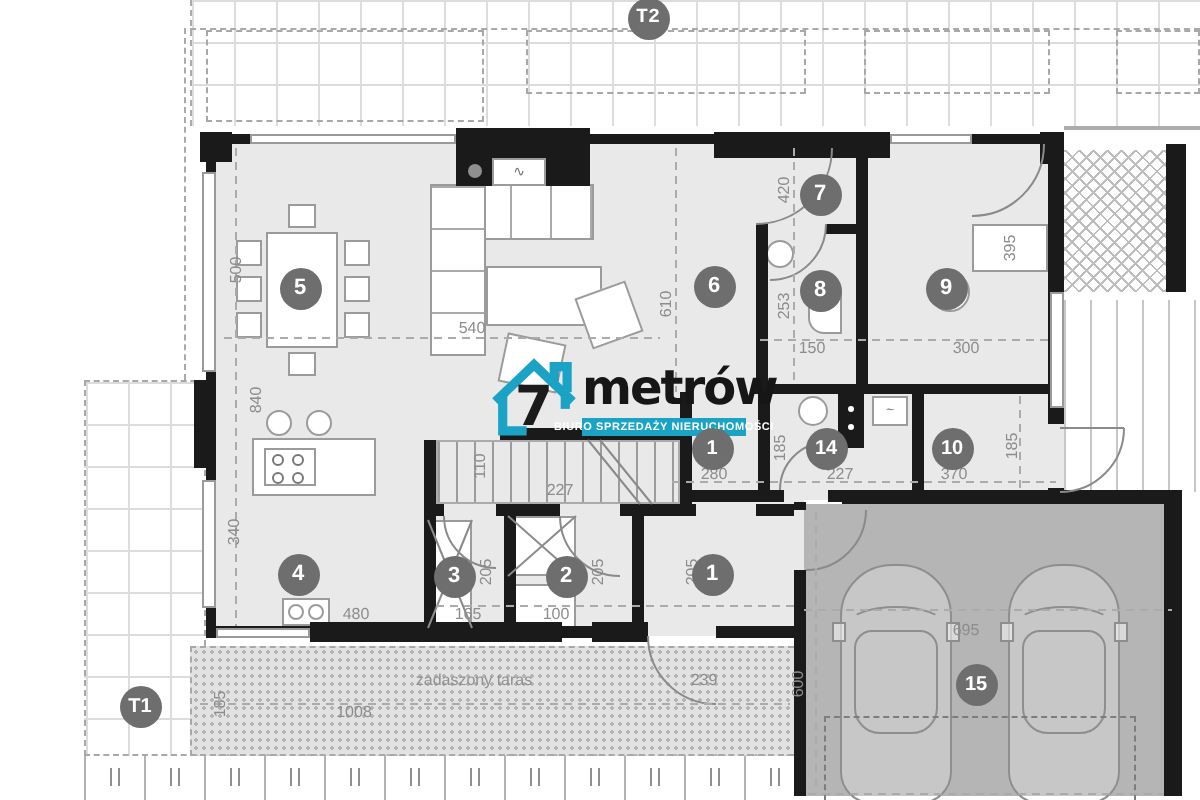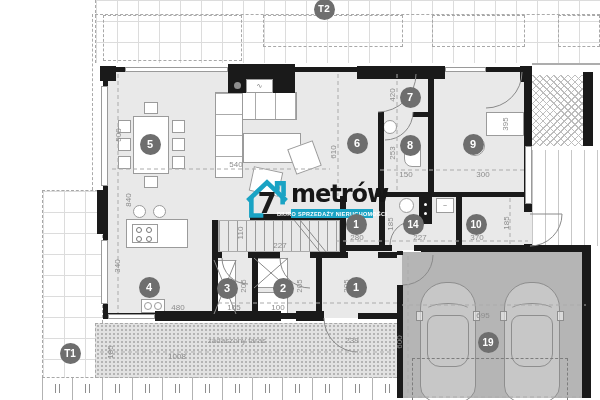--- a/index.html
+++ b/index.html
@@ -231,21 +231,21 @@
     <div class="marker" style="left: 227px; top: 288px;">3</div>
     <div class="marker" style="left: 149px; top: 287px;">4</div>
     <div class="marker" style="left: 150px; top: 144px;">5</div>
     <div class="marker" style="left: 357px; top: 143px;">6</div>
     <div class="marker" style="left: 410px; top: 97px;">7</div>
     <div class="marker" style="left: 410px; top: 145px;">8</div>
     <div class="marker" style="left: 473px; top: 144px;">9</div>
     <div class="marker" style="left: 476px; top: 224px; font-size: 10px;">10</div>
     <div class="marker" style="left: 413px; top: 224px; font-size: 10px;">14</div>
     <div class="marker" style="left: 356px; top: 224px; font-size: 10px;">1</div>
-    <div class="marker" style="left: 488px; top: 342px; font-size: 10px;">19</div>
+    <div class="marker" style="left: 488px; top: 342px; font-size: 10px;">15</div>
     <div class="marker" style="left: 70px; top: 353px; font-size: 10px;">T1</div>
     <div class="marker" style="left: 324px; top: 9px; font-size: 10px; font-family: Liberation Mono, monospace;">T2</div>
     <div class="dim v" style="left: 118px; top: 135px;">500</div>
     <div class="dim" style="left: 236px; top: 164px;">540</div>
     <div class="dim v" style="left: 128px; top: 200px;">840</div>
     <div class="dim v" style="left: 117px; top: 266px;">340</div>
     <div class="dim" style="left: 178px; top: 307px;">480</div>
     <div class="dim v" style="left: 333px; top: 152px;">610</div>
     <div class="dim v" style="left: 392px; top: 95px;">420</div>
     <div class="dim v" style="left: 392px; top: 153px;">253</div>

